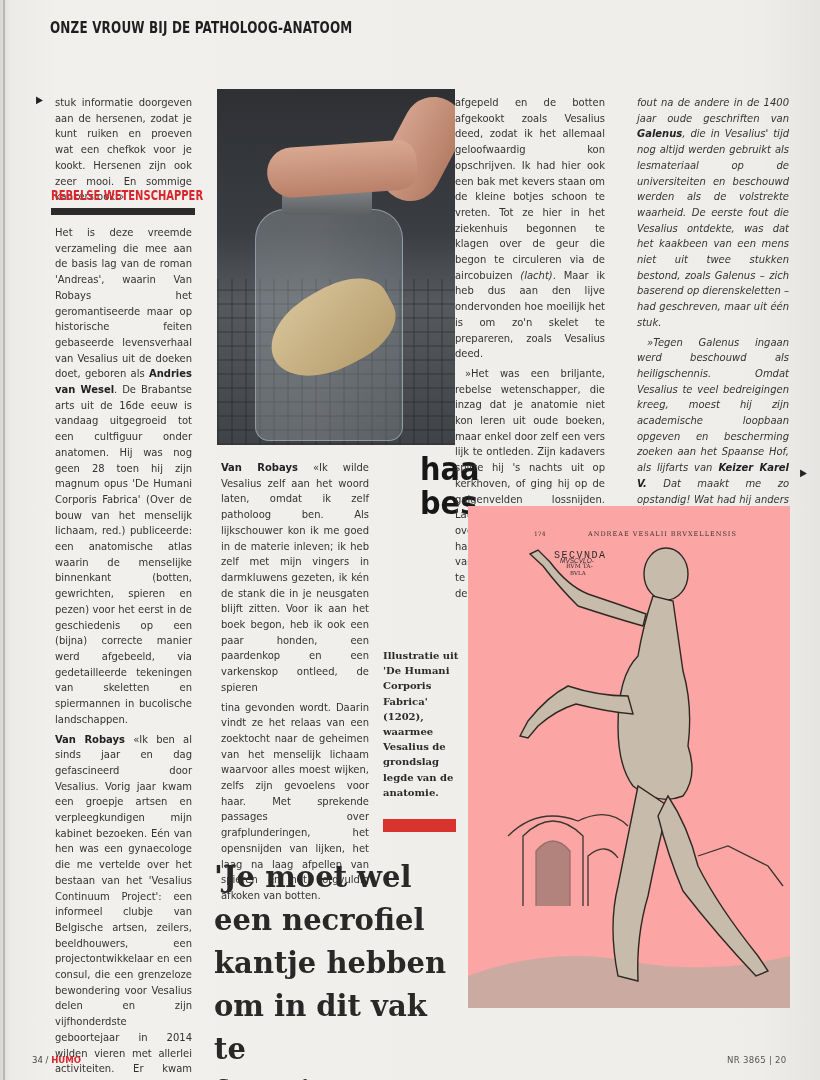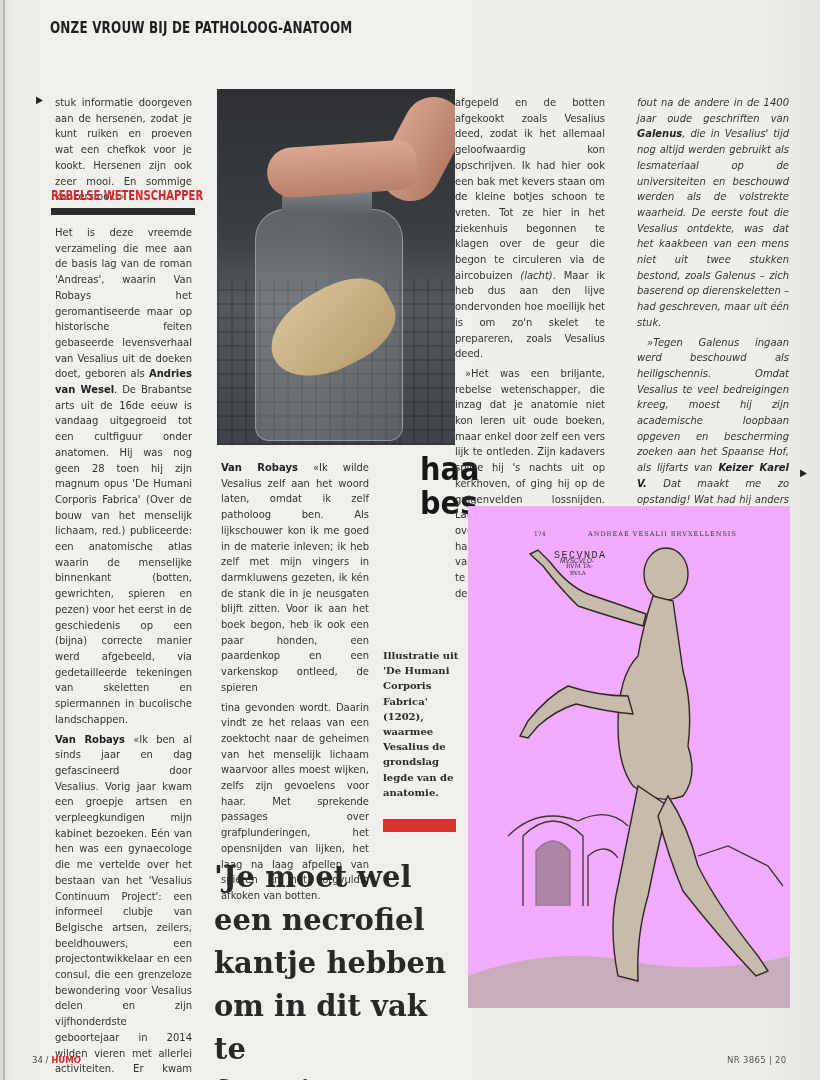--- a/index.html
+++ b/index.html
@@ -46,21 +46,21 @@
     opacity:.6;}
   .photo .jar { position:absolute; left:38px; top:120px; width:146px; height:230px;
     border-radius: 30px 30px 14px 14px; background: linear-gradient(90deg, rgba(170,180,185,.35), rgba(220,225,228,.25) 40%, rgba(140,150,155,.35)); border:1px solid rgba(200,210,215,.5);}
   .photo .lid { position:absolute; left:65px; top:92px; width:90px; height:34px; border-radius:6px; background: linear-gradient(180deg,#8b8e90,#5d6062); }
   .photo .specimen { position:absolute; left:50px; top:200px; width:130px; height:80px; border-radius:50% 40% 40% 50%; background: linear-gradient(160deg,#d8c59a,#b59c6c); transform: rotate(-28deg);}
   .photo .hand { position:absolute; left:50px; top:55px; width:150px; height:50px; border-radius: 40px 30px 30px 40px; background: linear-gradient(180deg,#d9a891,#b98069); transform: rotate(-4deg); }
   .photo .arm { position:absolute; left:175px; top:5px; width:60px; height:110px; border-radius: 30px; background: linear-gradient(90deg,#d3a28c,#b57d66); transform: rotate(28deg); }
   .ghost { position:absolute; left:420px; top:452px; font-size:32px; color:#000000; font-weight:bold; line-height:34px; opacity:.9;}
   .illus {
     position: absolute; left: 468px; top: 506px; width: 322px; height: 502px;
-    background: #f0abfc;
+    background: #fca5a5;
   }
   .illus .pg-head { position:absolute; left: 68px; top: 24px; font-family:"DejaVu Serif",serif; font-size:6.5px; letter-spacing:1px; color:#3a3632; }
   .illus .pg-num { position:absolute; left: 66px; top: 24px; font-family:"DejaVu Serif",serif; font-size:6px; color:#3a3632; }
   .illus .secvnda { position:absolute; left: 86px; top: 44px; font-family:Liberation Mono, monospace; font-size:10px; letter-spacing:1.5px; color:#2e2a26; }
   .illus .sub1 { position:absolute; left: 92px; top: 51px; font-family:Liberation Sans, sans-serif; font-style: italic; font-size:6.5px; color:#2e2a26; }
   .illus .sub2 { position:absolute; left: 98px; top: 56px; font-family:"DejaVu Serif",serif; font-size:6px; color:#2e2a26; }
   .illus .sub3 { position:absolute; left: 102px; top: 64px; font-family:"DejaVu Serif",serif; font-size:5.5px; color:#2e2a26; }
   .caption {
     position: absolute; left: 383px; top: 648px; width: 76px;
     font-family: "DejaVu Serif", serif; font-weight: bold; font-size: 10px; line-height: 15.2px; color: #2a2a2a;

